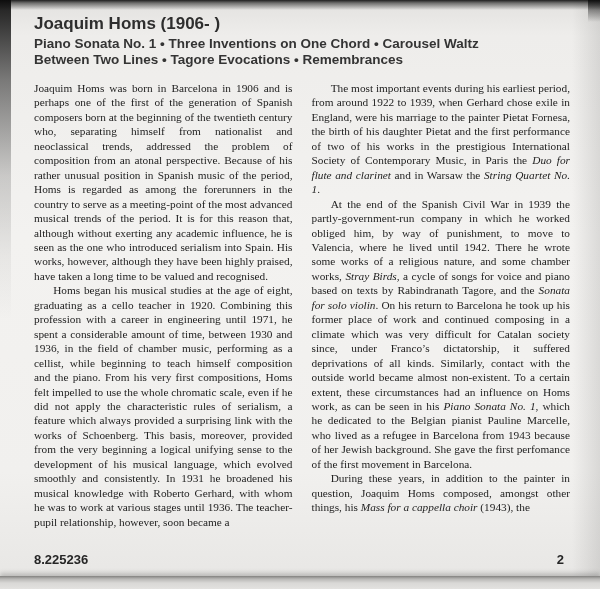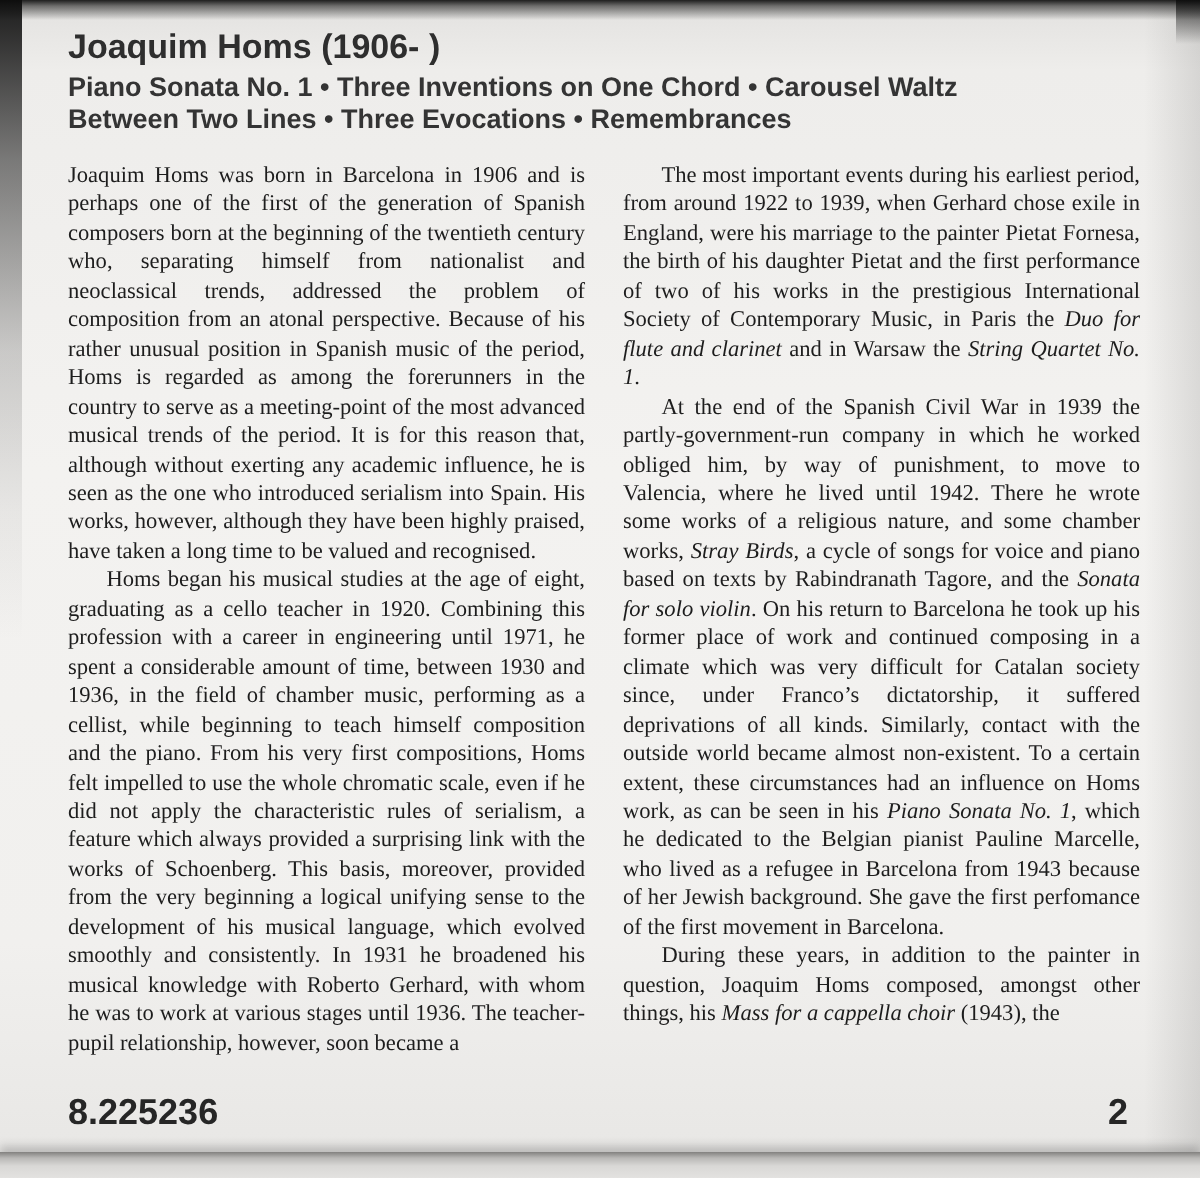--- a/index.html
+++ b/index.html
@@ -78,37 +78,37 @@
     text-align: justify;
   }
   .col p { margin: 0; }
   .col p.indent { text-indent: 1.7em; }
   footer {
     display: flex;
     justify-content: space-between;
     align-items: flex-end;
     font-family: "Liberation Sans", sans-serif;
     font-weight: bold;
-    font-size: 18px;
+    font-size: 13px;
     color: #262626;
     padding: 0 6px 0 0;
     margin-top: auto;
     margin-bottom: 22px;
   }
 </style>
 </head>
 <body>
 
 <div class="scan">
   <div class="content">
     <header>
       <h1 class="title">Joaquim Homs (1906- )</h1>
       <h2 class="subtitle">
         <span>Piano Sonata No. 1 • Three Inventions on One Chord • Carousel Waltz</span>
-        <span>Between Two Lines • Three Evocations • Remembrances</span>
+        <span>Between Two Lines • Tagore Evocations • Remembrances</span>
       </h2>
     </header>
 
     <main class="cols">
       <div class="col" id="col-left">
           <p><span>Joaquim Homs was born in Barcelona in 1906 and is perhaps one of the first of the generation of Spanish composers born at the beginning of the twentieth century who, separating himself from nationalist and neoclassical trends, addressed the problem of composition from an atonal perspective. Because of his rather unusual position in Spanish music of the period, Homs is regarded as among the forerunners in the country to serve as a meeting-point of the most advanced musical trends of the period. It is for this reason that, although without exerting any academic influence, he is seen as the one who introduced serialism into Spain. His works, however, although they have been highly praised, have taken a long time to be valued and recognised.</span></p>
           <p class="indent"><span>Homs began his musical studies at the age of eight, graduating as a cello teacher in 1920. Combining this profession with a career in engineering until 1971, he spent a considerable amount of time, between 1930 and 1936, in the field of chamber music, performing as a cellist, while beginning to teach himself composition and the piano. From his very first compositions, Homs felt impelled to use the whole chromatic scale, even if he did not apply the characteristic rules of serialism, a feature which always provided a surprising link with the works of Schoenberg. This basis, moreover, provided from the very beginning a logical unifying sense to the development of his musical language, which evolved smoothly and consistently. In 1931 he broadened his musical knowledge with Roberto Gerhard, with whom he was to work at various stages until 1936. The teacher-pupil relationship, however, soon became a</span></p>
         </div>
       <div class="col" id="col-right">
           <p class="indent"><span>The most important events during his earliest period, from around 1922 to 1939, when Gerhard chose exile in England, were his marriage to the painter Pietat Fornesa, the birth of his daughter Pietat and the first performance of two of his works in the prestigious International Society of Contemporary Music, in Paris the </span><i>Duo for flute and clarinet</i><span> and in Warsaw the </span><i>String Quartet No. 1</i><span>.</span></p>

